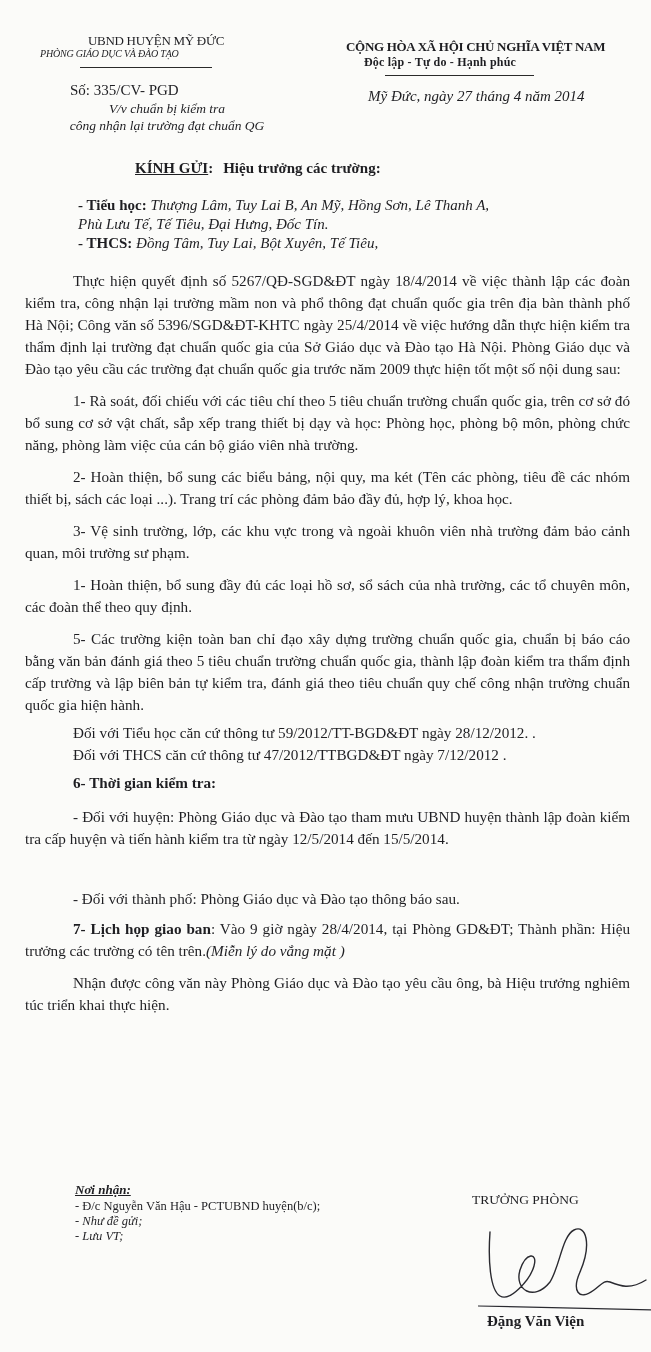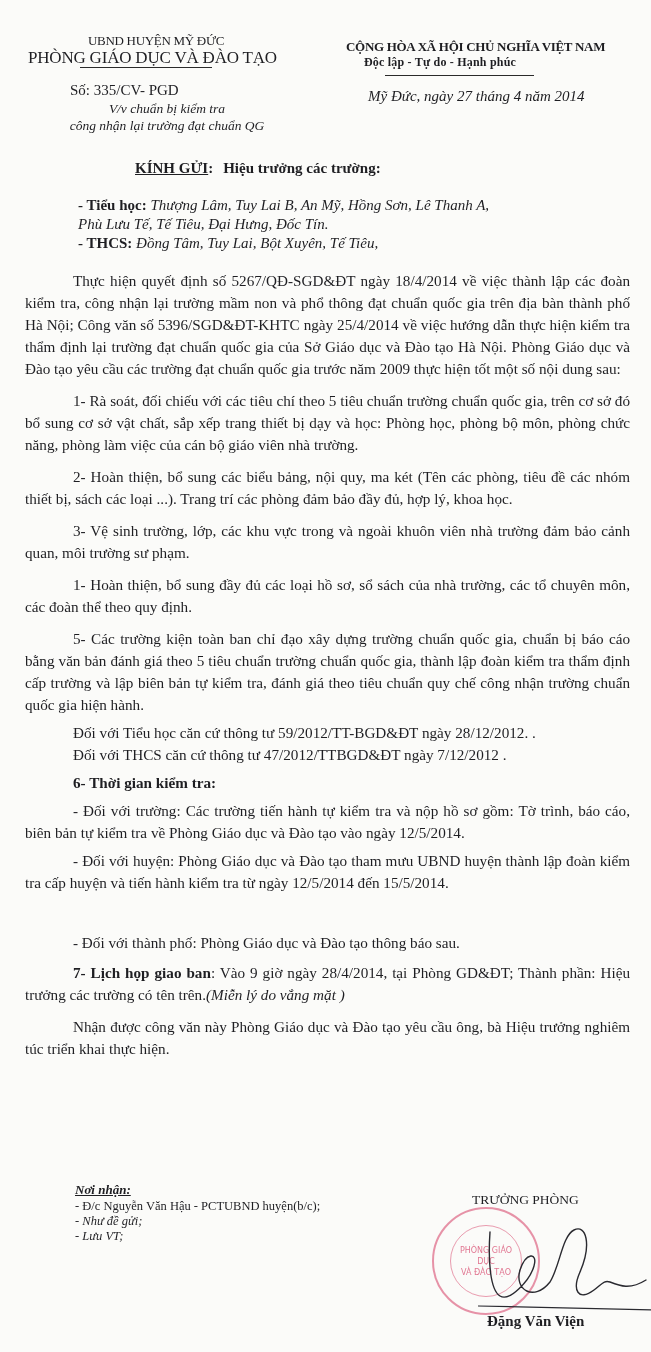--- a/index.html
+++ b/index.html
@@ -6,21 +6,21 @@
     body {
       width: 651px; height: 1352px; overflow: hidden;
       background: #fbfbf9;
       font-family: "Liberation Serif", "DejaVu Serif", serif;
       color: #1e1e22;
       position: relative;
     }
     .page { position: absolute; inset: 0; }
     .abs { position: absolute; white-space: nowrap; }
     .hdr-left-1 { left: 88px; top: 33px; font-size: 13px; letter-spacing: -0.3px; }
-    .hdr-left-2 { left: 28px; top: 48px; font-size: 17px; letter-spacing: -0.2px; }
+    .hdr-left-2 { left: 40px; top: 48px; font-size: 10px; letter-spacing: -0.2px; font-style: italic; }
     .hdr-left-rule { left: 80px; top: 67px; width: 132px; height: 1px; background: #2a2a2a; }
     .docno { left: 70px; top: 82px; font-size: 15px; }
     .subject { left: 52px; top: 100px; font-size: 13.5px; font-style: italic; text-align: center; line-height: 17px; width: 230px; }
     .hdr-right-1 { left: 346px; top: 39px; font-size: 13px; font-weight: bold; letter-spacing: -0.3px; }
     .hdr-right-2 { left: 364px; top: 55px; font-size: 12px; font-weight: bold; letter-spacing: 0.2px; }
     .hdr-right-rule { left: 385px; top: 75px; width: 149px; height: 1px; background: #2a2a2a; }
     .dateline { left: 368px; top: 88px; font-size: 15px; font-style: italic; }
 
     .kinhgui { left: 135px; top: 160px; font-size: 15px; font-weight: bold; }
     .kinhgui .lbl { text-decoration: underline; }
@@ -99,42 +99,35 @@
     <div class="gap"></div>
     <p>1- Hoàn thiện, bổ sung đầy đủ các loại hồ sơ, sổ sách của nhà trường, các tổ chuyên môn, các đoàn thể theo quy định.</p>
     <div class="gap"></div>
     <p>5- Các trường kiện toàn ban chỉ đạo xây dựng trường chuẩn quốc gia, chuẩn bị báo cáo bằng văn bản đánh giá theo 5 tiêu chuẩn trường chuẩn quốc gia, thành lập đoàn kiểm tra thẩm định cấp trường và lập biên bản tự kiểm tra, đánh giá theo tiêu chuẩn quy chế công nhận trường chuẩn quốc gia hiện hành.</p>
     <div style="height:6px"></div>
     <p>Đối với Tiểu học căn cứ thông tư 59/2012/TT-BGD&amp;ĐT ngày 28/12/2012.  .</p>
     <p>Đối với THCS căn cứ thông tư 47/2012/TTBGD&amp;ĐT ngày 7/12/2012 .</p>
     <div style="height:6px"></div>
     <p style="font-weight:bold">6- Thời gian kiểm tra:</p>
     <div style="height:6px"></div>
-    <p>- Đối với trường: Các trường tiến hành tự kiểm tra và nộp hồ sơ gồm: Tờ trình, báo cáo, biên bản tự kiểm tra về Phòng Giáo dục và Đào tạo vào ngày 12/5/2014.</p>
     <div style="height:6px"></div>
     <p>- Đối với huyện: Phòng Giáo dục và Đào tạo tham mưu UBND huyện thành lập đoàn kiểm tra cấp huyện và tiến hành kiểm tra từ ngày 12/5/2014 đến 15/5/2014.</p>
     <div style="height:38px"></div>
     <p>- Đối với thành phố: Phòng Giáo dục và Đào tạo thông báo sau.</p>
     <div style="height:8px"></div>
     <p><b>7- Lịch họp giao ban</b><span>: Vào 9 giờ ngày 28/4/2014, tại Phòng GD&amp;ĐT; Thành phần: Hiệu trưởng các trường có tên trên.</span><i>(Miễn lý do vắng mặt )</i></p>
     <div style="height:10px"></div>
     <p>Nhận được công văn này Phòng Giáo dục và Đào tạo yêu cầu ông, bà Hiệu trưởng  nghiêm túc triển khai thực hiện.</p>
   </div>
 
   <div class="abs noinhan">Nơi nhận:</div>
   <div class="abs ni-item" style="top:1199px;">- Đ/c Nguyễn Văn Hậu - PCTUBND huyện(b/c);</div>
   <div class="abs ni-item it" style="top:1214px;">- Như đề gửi;</div>
   <div class="abs ni-item it" style="top:1229px;"> - Lưu VT;</div>
 
-  <div class="stamp">
-    <div class="stamp-inner">
-      <span>PHÒNG GIÁO DỤC</span>
-      <span>VÀ ĐÀO TẠO</span>
-    </div>
-  </div>
   <div class="abs truongphong">TRƯỞNG PHÒNG</div>
   <svg class="sig" viewBox="0 0 190 110">
     <path d="M20 22 C18 50, 20 80, 30 86 C40 92, 60 70, 64 56 C68 42, 56 42, 50 60 C44 80, 64 92, 80 72 C90 56, 92 26, 104 20 C116 14, 122 34, 110 62 C102 80, 108 92, 124 80 C132 74, 134 70, 140 72 C150 76, 160 80, 176 70" fill="none" stroke="#2a2a30" stroke-width="1.4" stroke-linecap="round"></path>
     <path d="M8 96 L190 100" stroke="#2a2a30" stroke-width="1.2" fill="none"></path>
   </svg>
   <div class="abs signer">Đặng Văn Viện</div>
 
 </div>
 
 </body></html>

